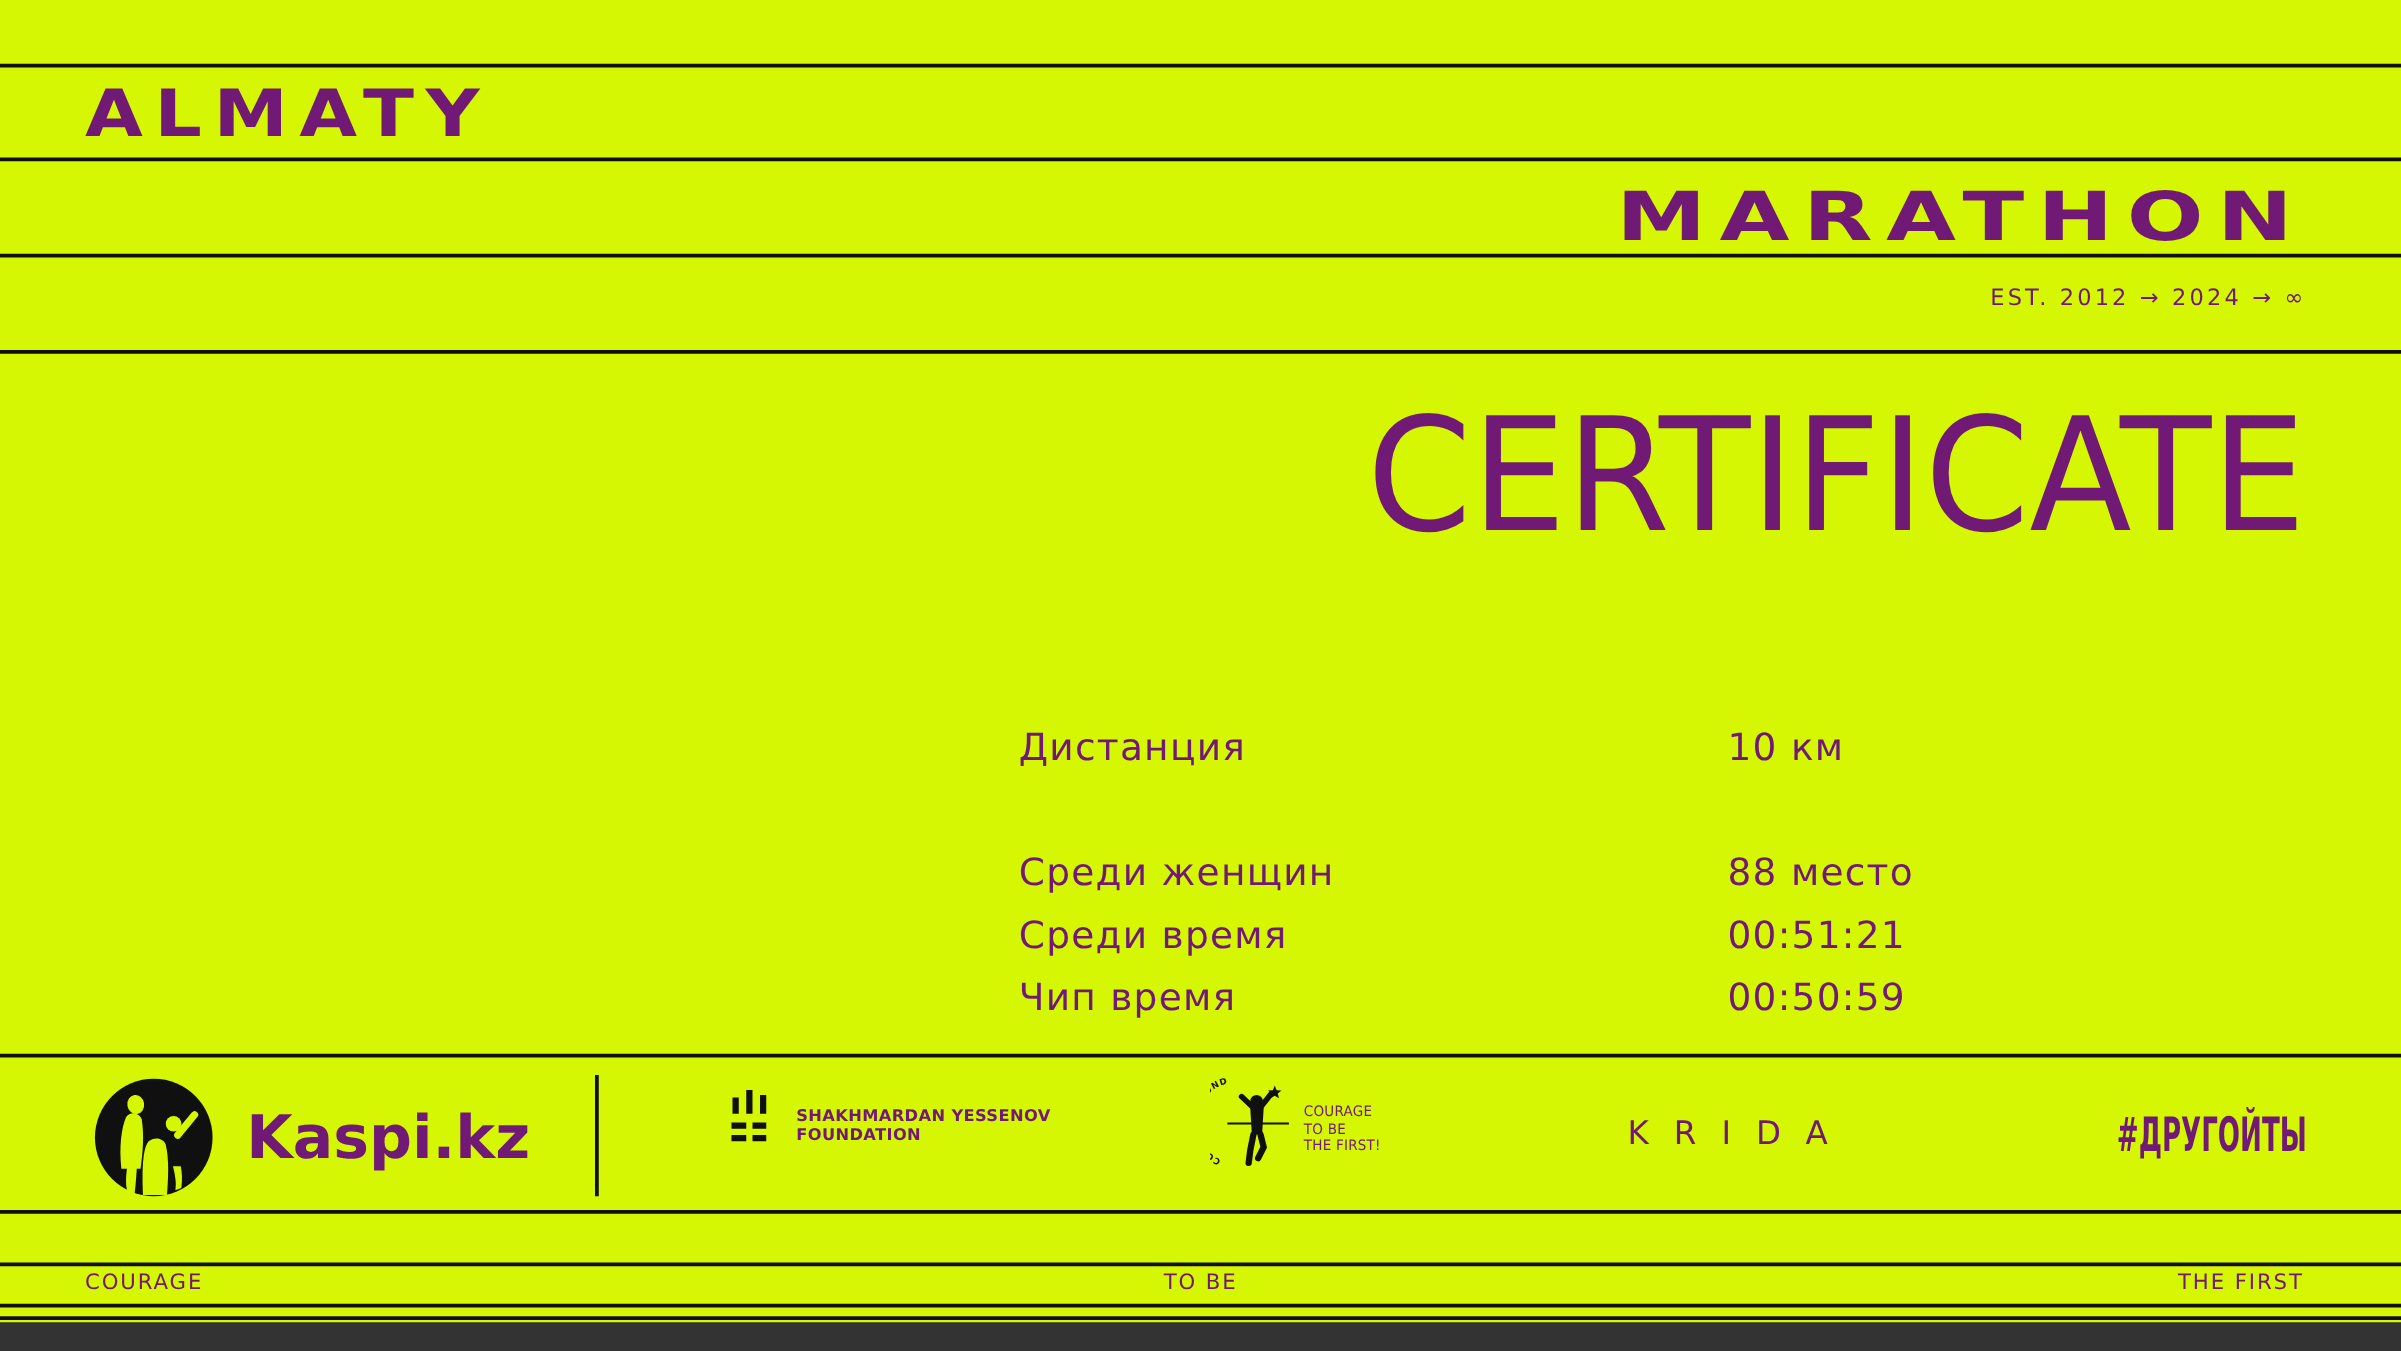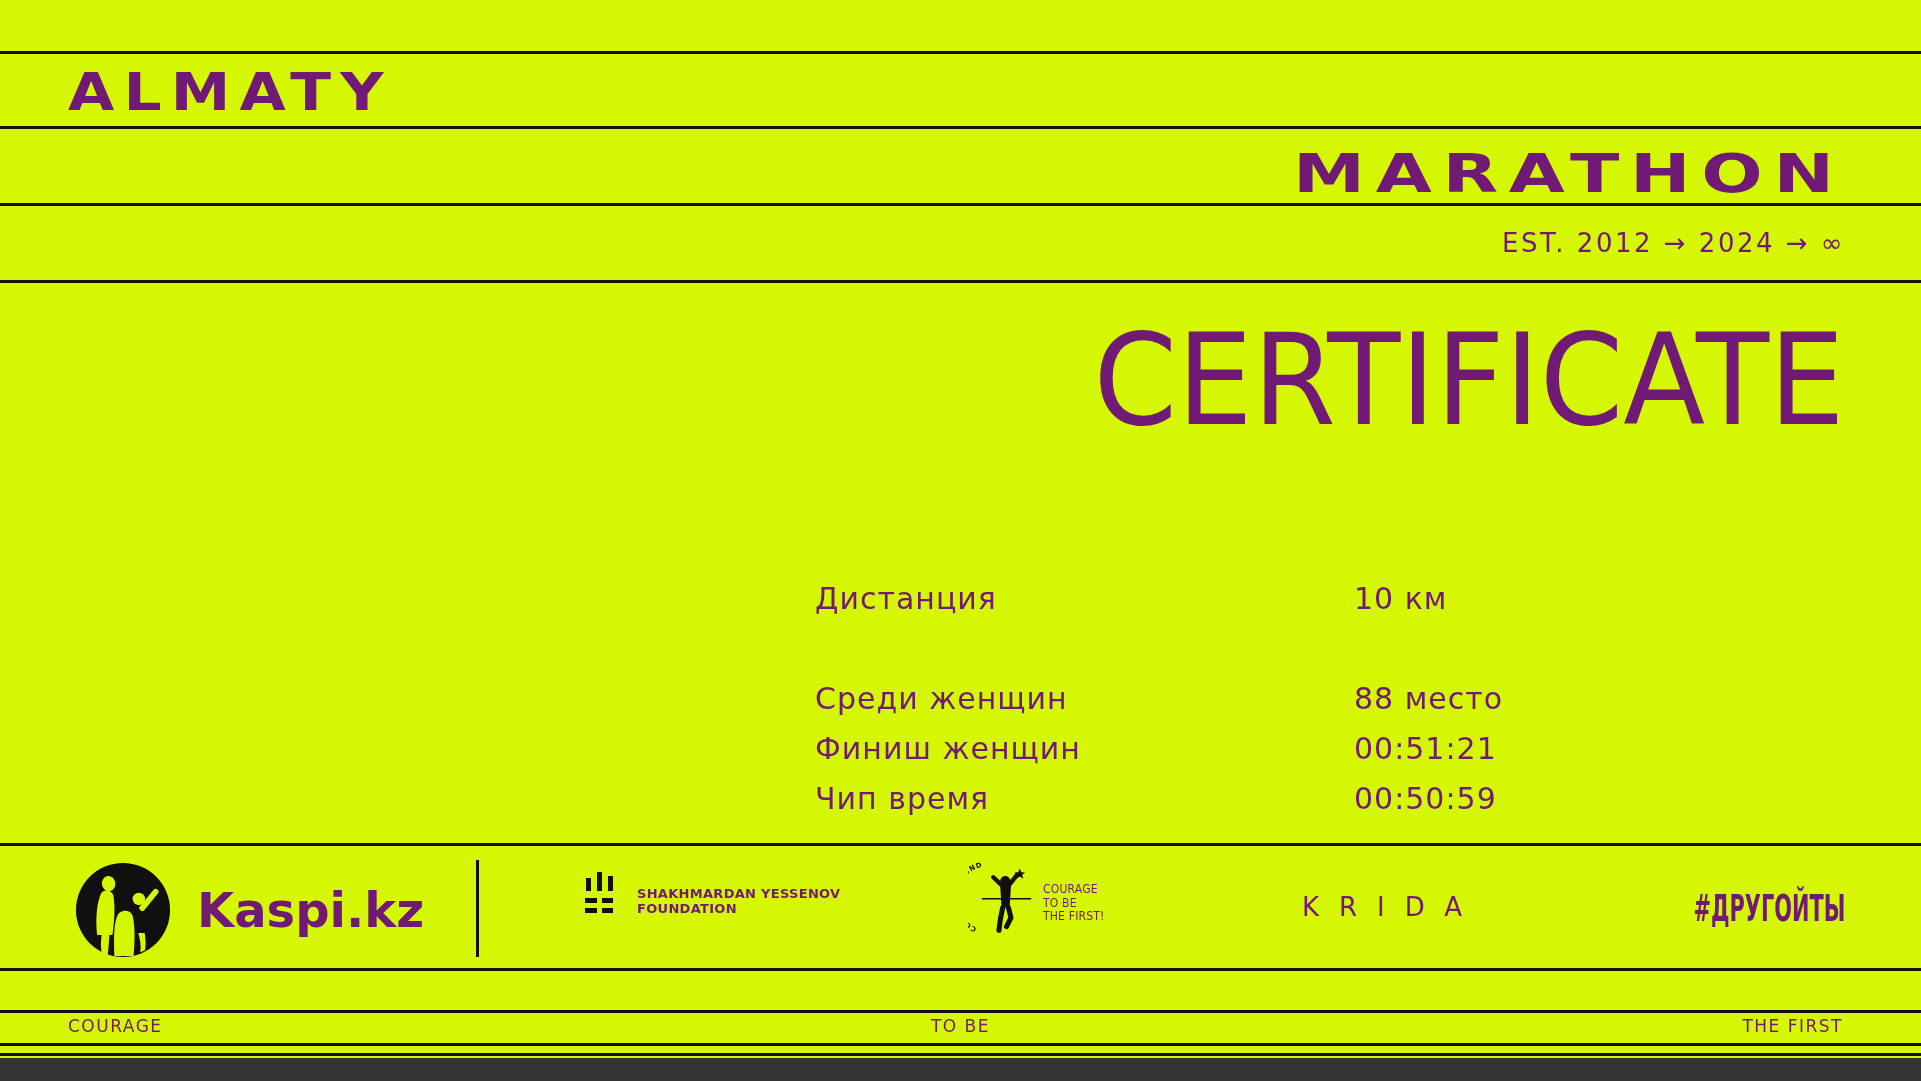--- a/index.html
+++ b/index.html
@@ -10,26 +10,26 @@
     overflow:hidden;
     font-family:"DejaVu Sans","Liberation Sans",sans-serif;
     color:#701a75;
     text-decoration:underline;
   }
   .line{position:absolute;left:0;right:0;height:3px;background:#101010;}
   .abs{position:absolute;white-space:nowrap;}
   
   .almaty{left:68px;top:62px;font-size:52px;font-weight:700;letter-spacing:8px;transform:scaleX(1.15);transform-origin:left center;}
   .marathon{right:76px;top:142px;font-size:54px;font-weight:700;letter-spacing:8px;transform:scaleX(1.34);transform-origin:right center;}
-  .estline{right:76px;top:228px;font-size:26px;font-weight:500;letter-spacing:2.5px;}
+  .estline{right:76px;top:228px;font-size:18px;font-weight:500;letter-spacing:2.5px;}
   
   .cert-title{right:76px;top:318px;font-size:126px;font-weight:400;letter-spacing:0;transform:scaleX(0.95);transform-origin:right center;line-height:1;}
   .recipient{left:815px;top:486px;font-size:44px;font-weight:700;letter-spacing:0.5px;}
   .result-row{position:absolute;left:815px;height:40px;font-size:30px;font-weight:400;letter-spacing:1px;white-space:nowrap;}
-  .result-row .val{position:absolute;left:539px;top:0;}
+  .result-row .val{position:absolute;left:567px;top:0;}
   
   .kaspi-logo{left:75px;top:862px;}
   .kaspi-text{left:197px;top:882px;font-size:48px;font-weight:700;letter-spacing:0;}
   .vdivider{position:absolute;left:476px;top:860px;width:3px;height:97px;background:#101010;}
   .yessenov-icon{left:585px;top:872px;}
   .yessenov-text{left:637px;top:886px;font-size:13px;font-weight:700;letter-spacing:0.3px;line-height:15px;}
   .cf-icon{left:968px;top:862px;}
   .cf-text{left:1043px;top:883px;font-size:11.5px;font-weight:500;line-height:13.5px;letter-spacing:0.2px;transform:scaleX(0.94);transform-origin:left top;}
   .krida{left:1302px;top:892px;font-size:26px;font-weight:400;letter-spacing:20px;}
   .hashtag{right:76px;top:886px;font-size:38px;font-weight:700;transform:scaleX(0.55);transform-origin:right center;}
@@ -62,21 +62,21 @@
 
   <div class="result-row" style="top:581px">
     <span class="lbl">Дистанция</span>
     <span class="val">10 км</span>
   </div>
   <div class="result-row" style="top:681px">
     <span class="lbl">Среди женщин</span>
     <span class="val">88 место</span>
   </div>
   <div class="result-row" style="top:731px">
-    <span class="lbl">Финиш женщин</span>
+    <span class="lbl">Среди время</span>
     <span class="val">00:51:21</span>
   </div>
   <div class="result-row" style="top:781px">
     <span class="lbl">Чип время</span>
     <span class="val">00:50:59</span>
   </div>
 
   <div class="abs kaspi-logo">
     <svg width="96" height="96" viewBox="0 0 100 100">
       <circle cx="50" cy="50" r="49" fill="#101010"></circle>

